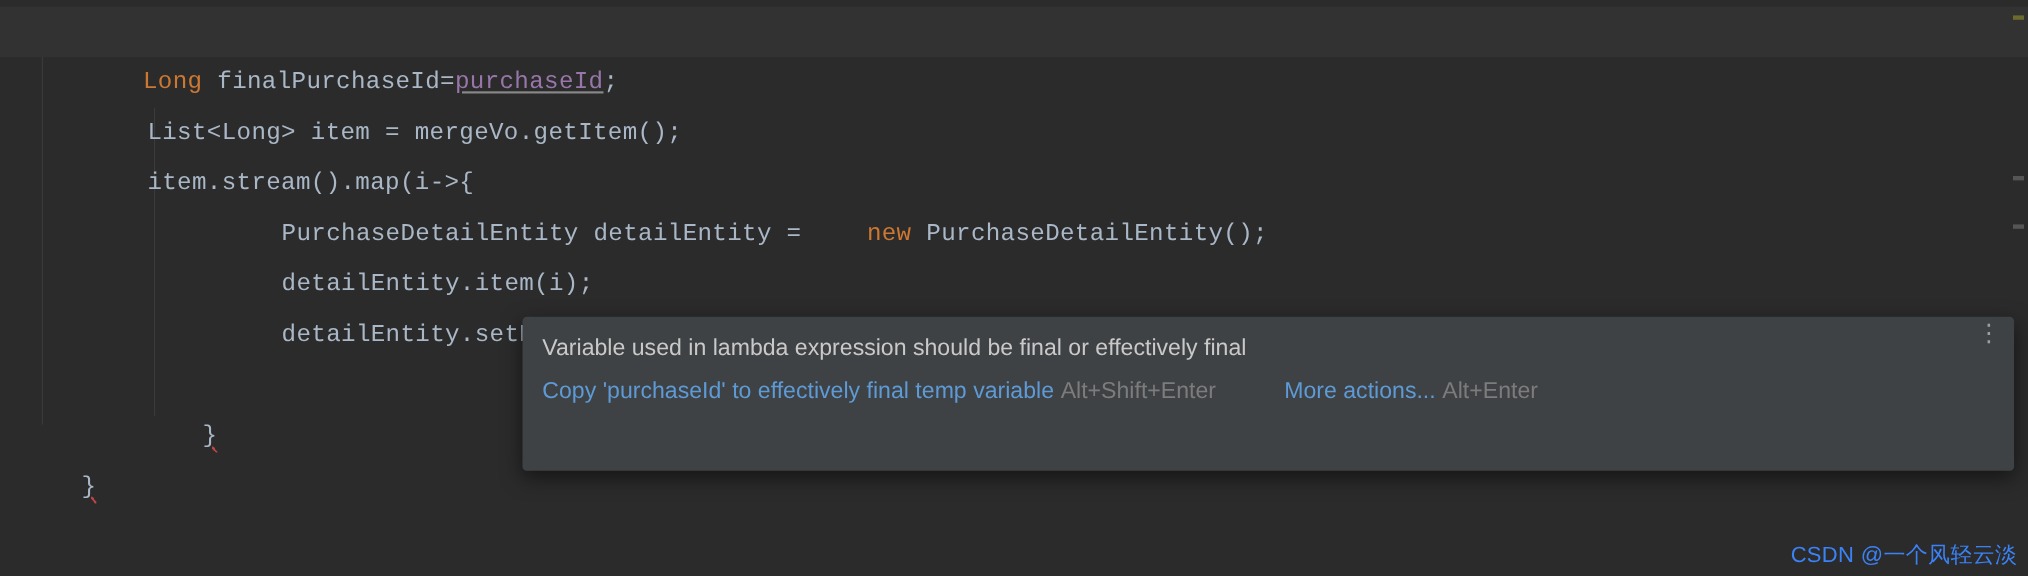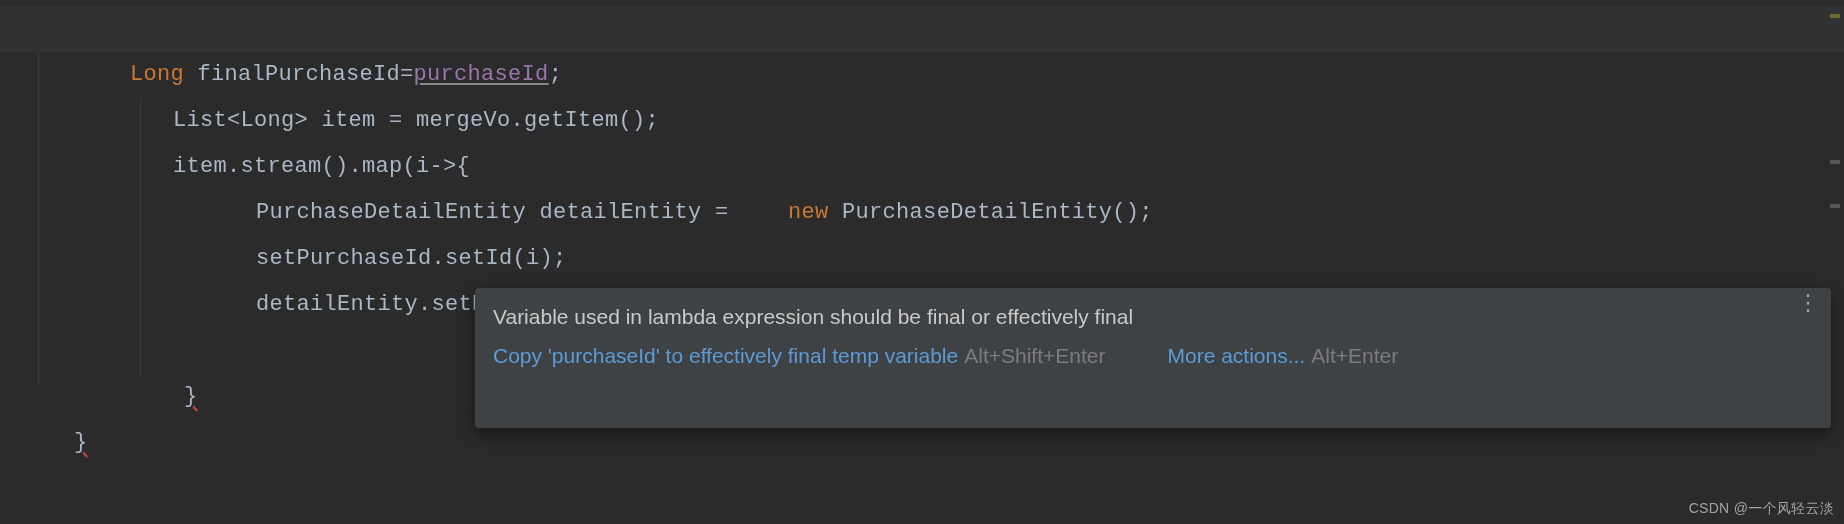--- a/index.html
+++ b/index.html
@@ -22,21 +22,21 @@
   .line {
     height: 46px;
     line-height: 46px;
     white-space: pre;
     padding-left: 76px;
     font-size: 22px;
     letter-spacing: 0.3px;
     position: relative;
   }
   .line.hl { background: #323232; }
-  .indent1 { padding-left: 119px; }
+  .indent1 { padding-left: 80px; }
   .indent2 { padding-left: 202px; }
   .brace3  { padding-left: 130px; }
   .brace-last { padding-left: 20px; }
   .guide {
     position: absolute;
     top: 6px;
     bottom: 0;
     width: 1px;
     background: #3b3b3b;
   }
@@ -106,22 +106,22 @@
     width:10px;
     height:4px;
   }
   .sb-warn { background:#6c6a2d; }
   .sb-hint { background:#555555; }
   .watermark {
     position:absolute;
     right:10px;
     bottom:6px;
     font-family: "Segoe UI", Arial, sans-serif;
-    font-size:14px;
-    color:#a3a3a3;
+    font-size:20px;
+    color:#3b82f6;
     letter-spacing:0.3px;
     text-align:center;
   }
 </style>
 </head>
 <body>
 
 <div class="editor">
   <div class="guide g1"></div>
   <div class="guide g2"></div>
@@ -136,21 +136,21 @@
 
   <div class="line indent1">
     <span class="fn">item.stream().map(</span><span class="id">i</span><span class="op">-&gt;{</span>
   </div>
 
   <div class="line indent2">
     <span class="ty">PurchaseDetailEntity detailEntity = </span><span class="new">new</span><span class="ty"> PurchaseDetailEntity();</span>
   </div>
 
   <div class="line indent2">
-    <span class="fn">setPurchaseId.setId(i);</span>
+    <span class="fn">detailEntity.item(i);</span>
   </div>
 
   <div class="line indent2">
     <span class="fn">detailEntity.setPurchaseId(</span><span class="assign-arg err">purchaseId</span><span class="pn">);</span>
   </div>
 
   <div class="line" style="height:46px;"></div>
 
   <div class="line brace3">
     <span class="pn err-brace">}</span>

